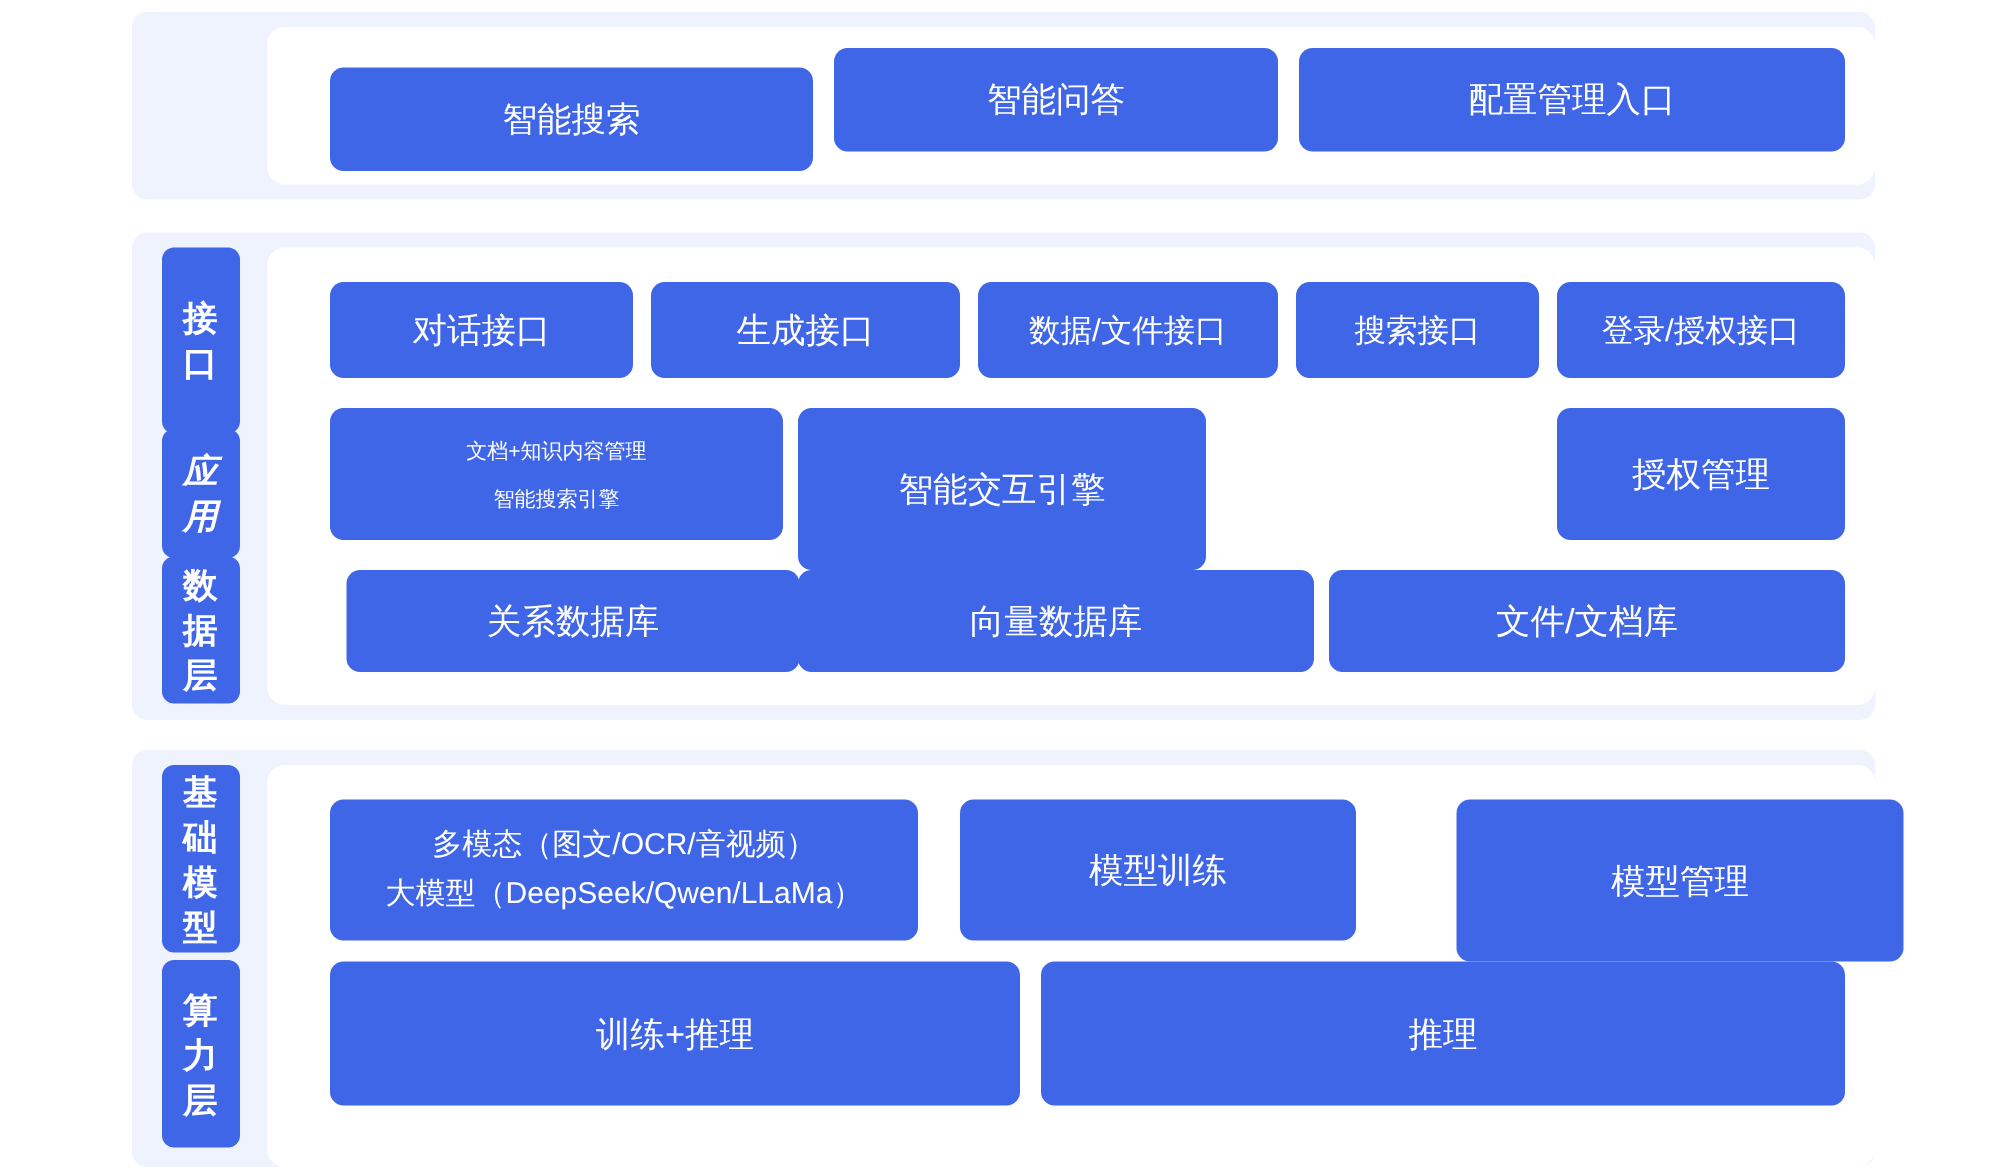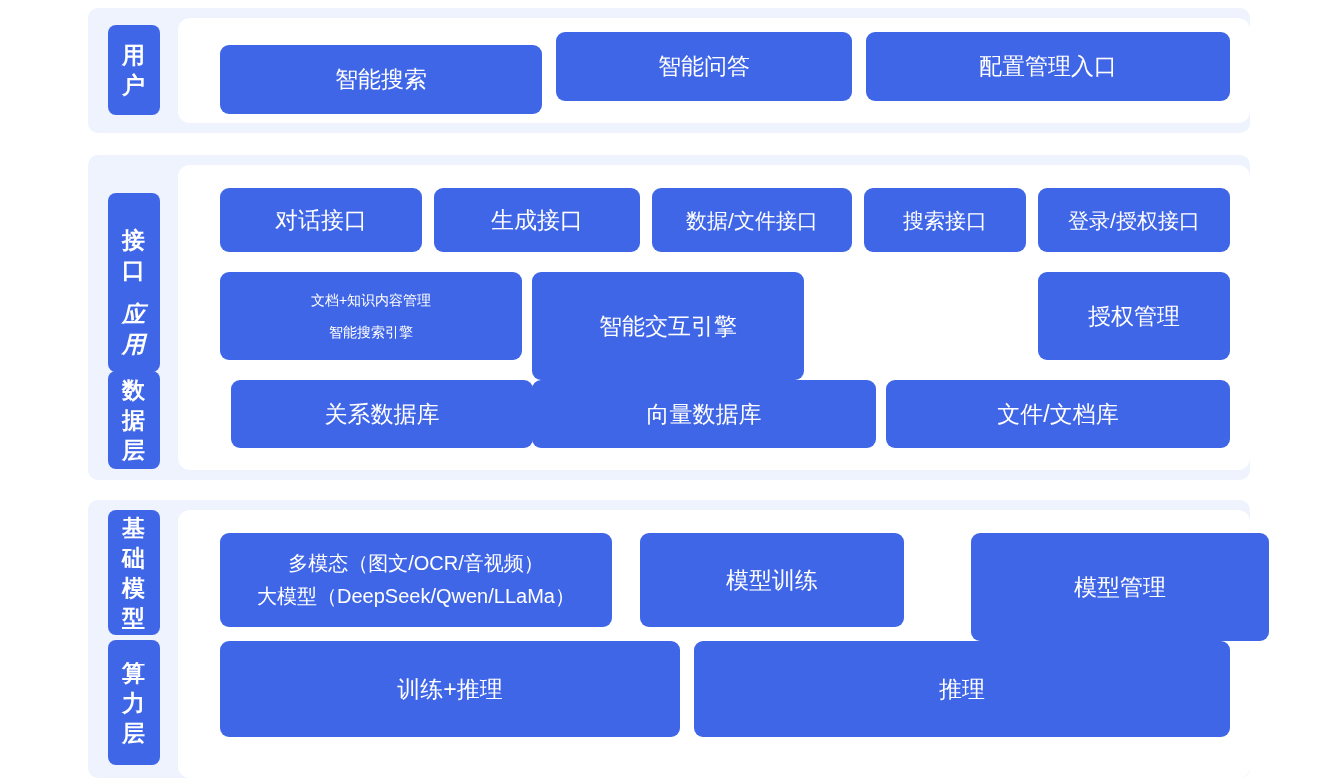--- a/index.html
+++ b/index.html
@@ -79,32 +79,29 @@
   .box.multi { font-size: 14px; line-height: 32px; }
 </style>
 </head>
 <body>
 
 <div class="canvas">
 
   <div class="band" style="left:88px; top:8px; width:1162px; height:125px;"></div>
   <div class="inner" style="left:178px; top:18px; width:1072px; height:105px;"></div>
 
-  <div class="vlabel" style="left:108px; top:25px; height:90px;">
-    <span>用户</span>
-  </div>
 
   <div class="box" style="left:220px; top:32px; width:322px; height:69px;margin-top:13px;">智能搜索</div>
   <div class="box" style="left:556px; top:32px; width:296px; height:69px;">智能问答</div>
   <div class="box" style="left:866px; top:32px; width:364px; height:69px;">配置管理入口</div>
 
   <div class="band" style="left:88px; top:155px; width:1162px; height:325px;"></div>
   <div class="inner" style="left:178px; top:165px; width:1072px; height:305px;"></div>
 
-  <div class="vlabel" style="left:108px; top:165px; height:124px;margin-top:28px;">
+  <div class="vlabel" style="left:108px; top:165px; height:124px;">
     <span>接口</span>
   </div>
   <div class="vlabel" style="left:108px; top:286px; height:86px;font-style:italic;">
     <span>应用</span>
   </div>
   <div class="vlabel" style="left:108px; top:371px; height:98px;">
     <span>数据层</span>
   </div>
 
   <div class="box" style="left:220px; top:188px; width:202px; height:64px;">对话接口</div>

